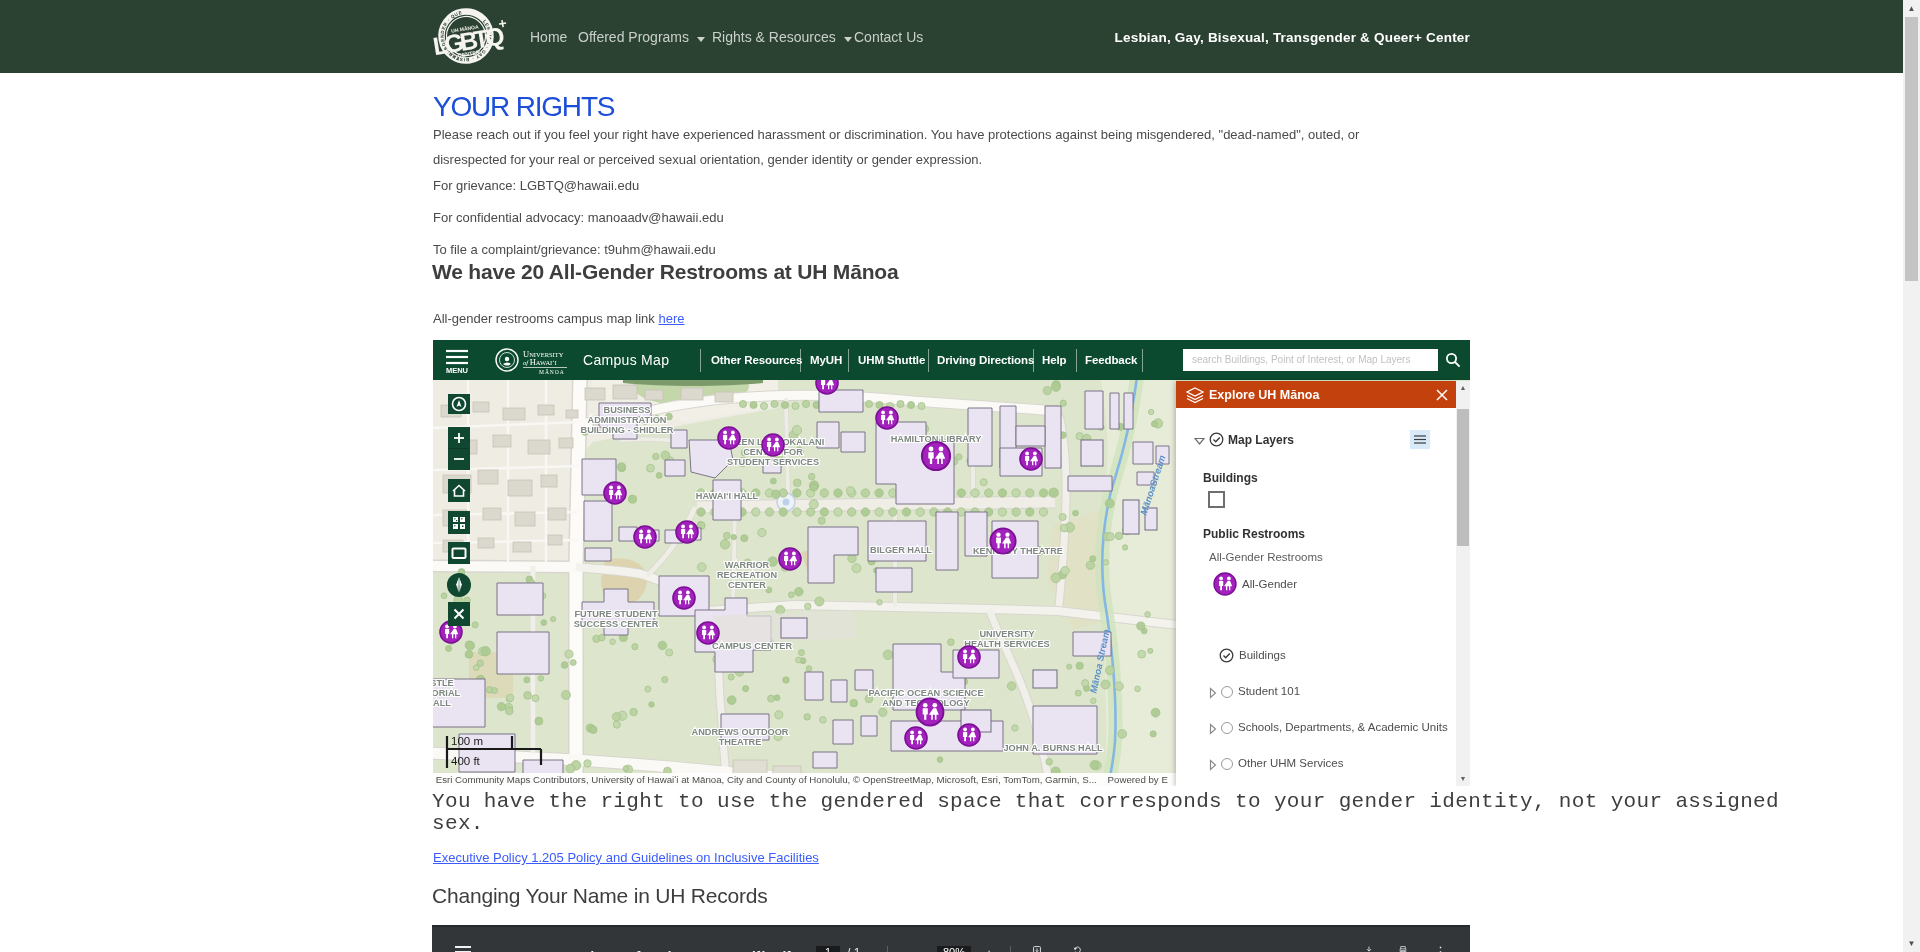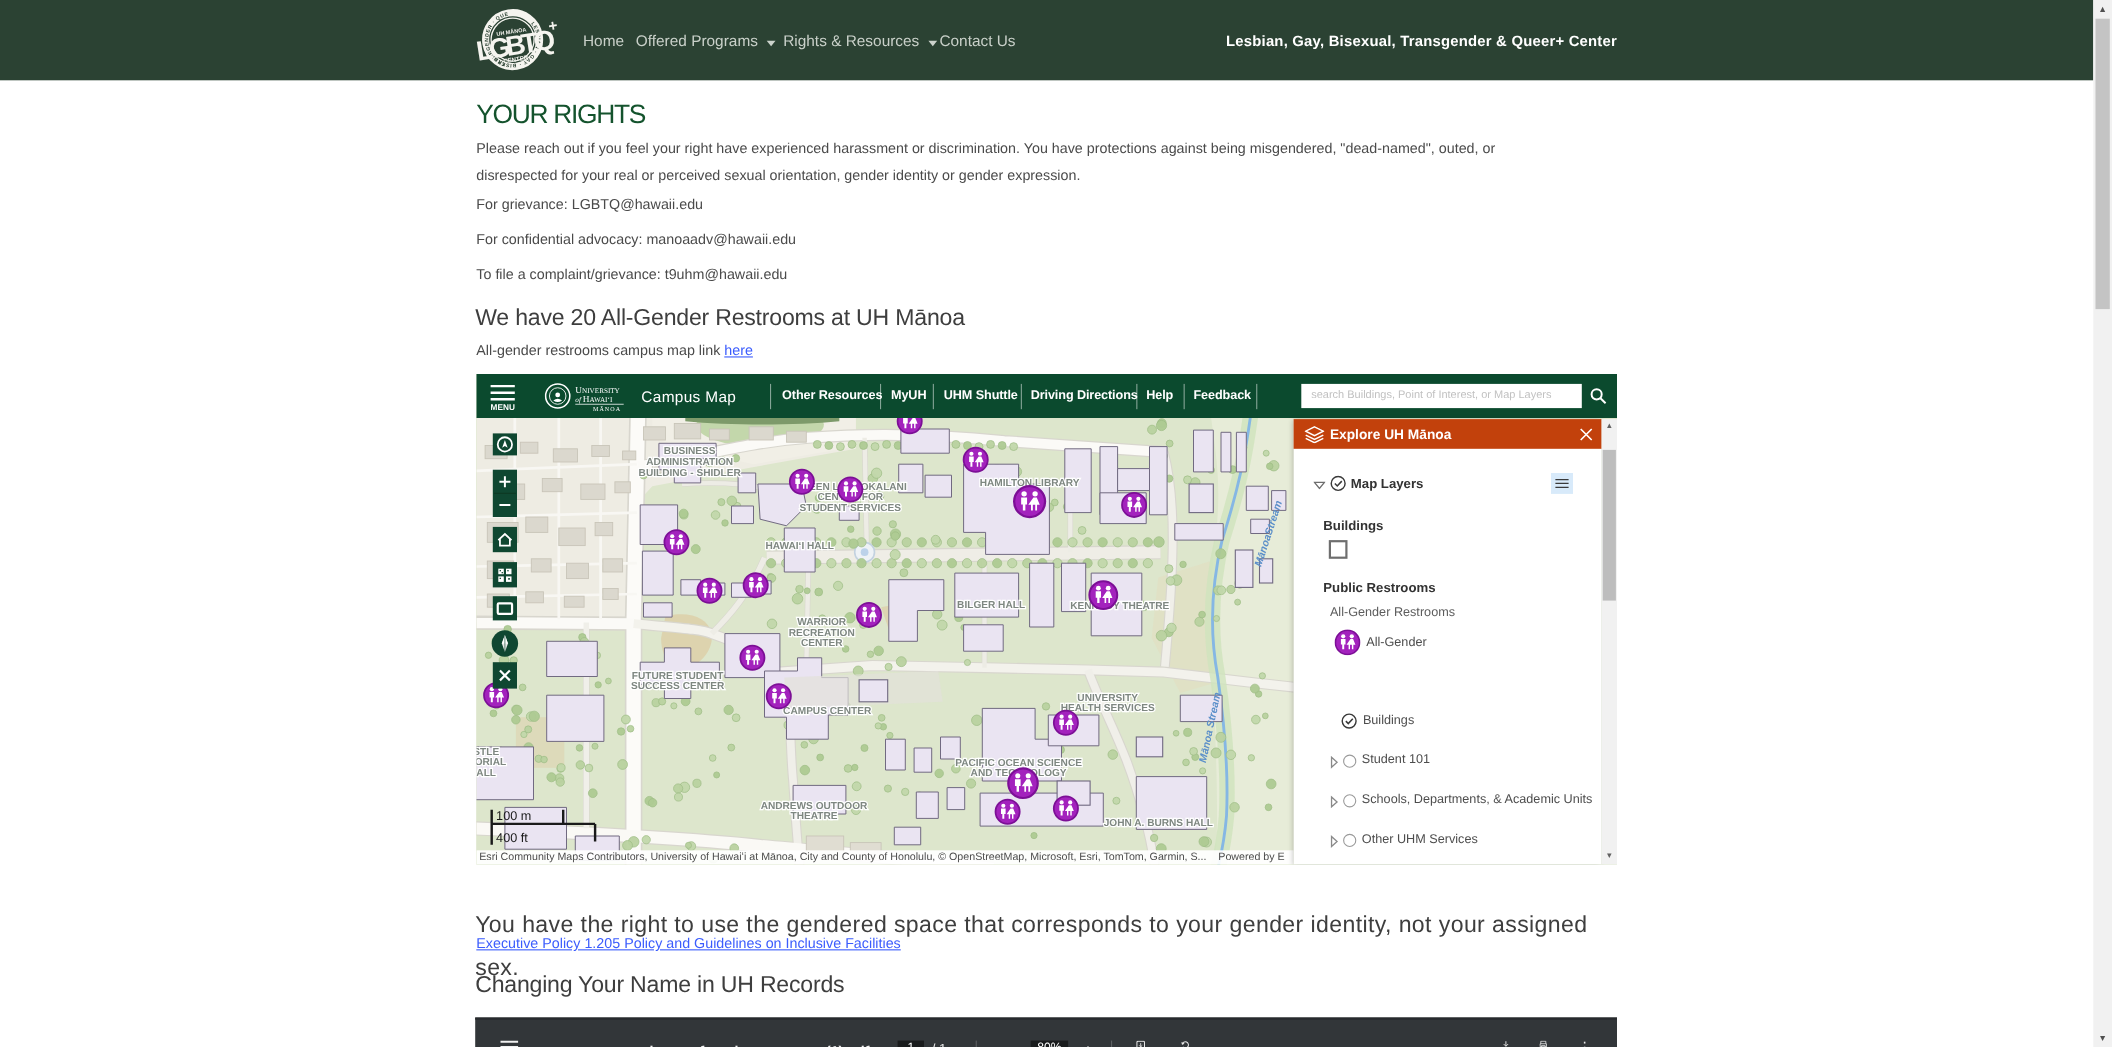--- a/index.html
+++ b/index.html
@@ -6,21 +6,21 @@
   html,body { width:1920px; height:952px; overflow:hidden; background:#fff;
     font-family:"Liberation Sans", sans-serif; }
   #pagesb { position:absolute; right:0; top:0; width:17px; height:952px; background:#f1f1f1; z-index:50; }
   #pagesb .thumb { position:absolute; left:2px; width:13px; top:17px; height:264px; background:#c4c4c4; }
   #pagesb .arr { position:absolute; left:0; width:17px; height:17px; color:#505050; font-size:8px; line-height:17px; text-align:center; }
   #nav { position:absolute; left:0; top:0; width:1903px; height:73px; background:#2b4233; }
   #nav .item { position:absolute; top:0; height:68px; line-height:74px; color:#c9d0c9; font-size:14px; white-space:nowrap; }
   #nav .caret { display:inline-block; width:0; height:0; border-left:4.5px solid transparent; border-right:4.5px solid transparent; border-top:5px solid #ccd3cc; vertical-align:middle; margin-left:8px; margin-top:2px;}
   #navtitle { position:absolute; top:0; height:73px; line-height:75px; right:433px; color:#fff; font-size:13.5px; font-weight:bold; letter-spacing:.2px;}
   #content { position:absolute; left:432px; top:73px; width:1038px; }
-  h1.yr { font-size:24px; letter-spacing:-1.2px; color:#14532d; font-weight:normal; position:absolute; left:1px; top:18px; }
+  h1.yr { font-size:28px; letter-spacing:-1.2px; color:#1d4ed8; font-weight:normal; position:absolute; left:1px; top:18px; }
   .para { position:absolute; left:1px; color:#4a4a4a; font-size:13px; line-height:25px; white-space:nowrap;}
   .h2 { position:absolute; left:0; color:#3e3e3e; font-size:21px; font-weight:normal; letter-spacing:-.2px; white-space:nowrap;}
   a.lnk { color:#3b5cfd; }
   
   #map { position:absolute; left:1px; top:267px; width:1037px; height:446px; background:#dde6cc; overflow:hidden;}
   #mapbar { position:absolute; left:0; top:0; width:1037px; height:40px; background:#0b4a2e; }
   #mapbar .mi { position:absolute; top:0; height:40px; line-height:41px; font-size:11.5px; font-weight:bold; color:#fff; white-space:nowrap; letter-spacing:-.1px;}
   #mapbar .div { position:absolute; top:9px; height:23px; width:1px; background:rgba(255,255,255,.5); }
   .mbtn { position:absolute; left:15px; width:22px; background:#0f4731; z-index:5;}
   #panel { position:absolute; left:743px; top:41px; width:280px; height:405px; background:#fff; z-index:6; box-shadow:-1px 1px 5px rgba(0,0,0,.25); }
@@ -59,21 +59,21 @@
 <div class="item" style="left:712px;">Rights &amp; Resources<span class="caret"></span></div>
 <div class="item" style="left:854px;">Contact Us</div>
 <div id="navtitle">Lesbian, Gay, Bisexual, Transgender &amp; Queer+ Center</div>
 </div>
 <div id="content">
 <h1 class="yr">YOUR RIGHTS</h1>
 <div class="para" style="top:49px;">Please reach out if you feel your right have experienced harassment or discrimination. You have protections against being misgendered, "dead-named", outed, or<br>disrespected for your real or perceived sexual orientation, gender identity or gender expression.</div>
 <div class="para" style="top:100px;">For grievance: LGBTQ@hawaii.edu</div>
 <div class="para" style="top:132px;">For confidential advocacy: manoaadv@hawaii.edu</div>
 <div class="para" style="top:164px;">To file a complaint/grievance: t9uhm@hawaii.edu</div>
-<div class="h2" style="top:204px;">We have 20 All-Gender Restrooms at UH Mānoa</div>
+<div class="h2" style="top:187px;font-weight:bold;">We have 20 All-Gender Restrooms at UH Mānoa</div>
 <div class="para" style="top:233px;">All-gender restrooms campus map link <a class="lnk" href="#">here</a></div>
 <div id="map">
 <svg width="743" height="406" viewBox="0 0 743 406" style="position:absolute;left:0;top:40px;">
         <defs>
           <g id="rr">
             <circle r="11" fill="#a322bd" stroke="#7c0f96" stroke-width="1.6"></circle>
 <circle cx="-3.9" cy="-5.5" r="1.9" fill="#fff"></circle>
             <path d="M-6,-3 h4.2 v5 h-1.2 v4.3 h-1.8 v-4.3 h-1.2 z" fill="#fff"></path>
 <circle cx="3.9" cy="-5.5" r="1.9" fill="#fff"></circle>
             <path d="M2.7,-3 h2.4 L7.2,2.2 h-1.9 v4.1 h-1.3 v-4.1 h-1.7 v4.1 h-1.3 v-4.1 h-1.9 z" fill="#fff"></path>
@@ -731,21 +731,21 @@
 <div class="prow" style="left:62px;top:376px;">Other UHM Services</div>
 </div>
 <div id="panelsb">
 <div class="arr" style="top:0;">▲</div>
 <div class="thumb"></div>
 <div class="arr" style="bottom:0;">▼</div>
 </div>
 
 </div>
 
-<div class="h2" style="top:748px; line-height:39px; letter-spacing:.35px;">You have the right to use the gendered space that corresponds to your gender identity, not your assigned<br>sex.</div>
+<div class="h2" style="top:718px; line-height:22px; letter-spacing:.35px;font-family:Liberation Mono, monospace;">You have the right to use the gendered space that corresponds to your gender identity, not your assigned<br>sex.</div>
 <div class="para" style="top:772px;"><a class="lnk" href="#">Executive Policy 1.205 Policy and Guidelines on Inclusive Facilities</a></div>
 <div class="h2" style="top:811px;">Changing Your Name in UH Records</div>
 <div id="pdfbar">
 <svg width="20" height="8" viewBox="0 0 20 8" style="left:22px;top:19px;">
         <g stroke="#f1f1f1" stroke-width="2">
           <line x1="1" y1="1" x2="17" y2="1"></line>
           <line x1="1" y1="6" x2="17" y2="6"></line>
         </g>
       </svg>
 <div style="position:absolute;left:110px;top:21px;color:#f1f1f1;font-size:13px;font-weight:bold;">name_change_for_chosen_name (1).pdf</div>

